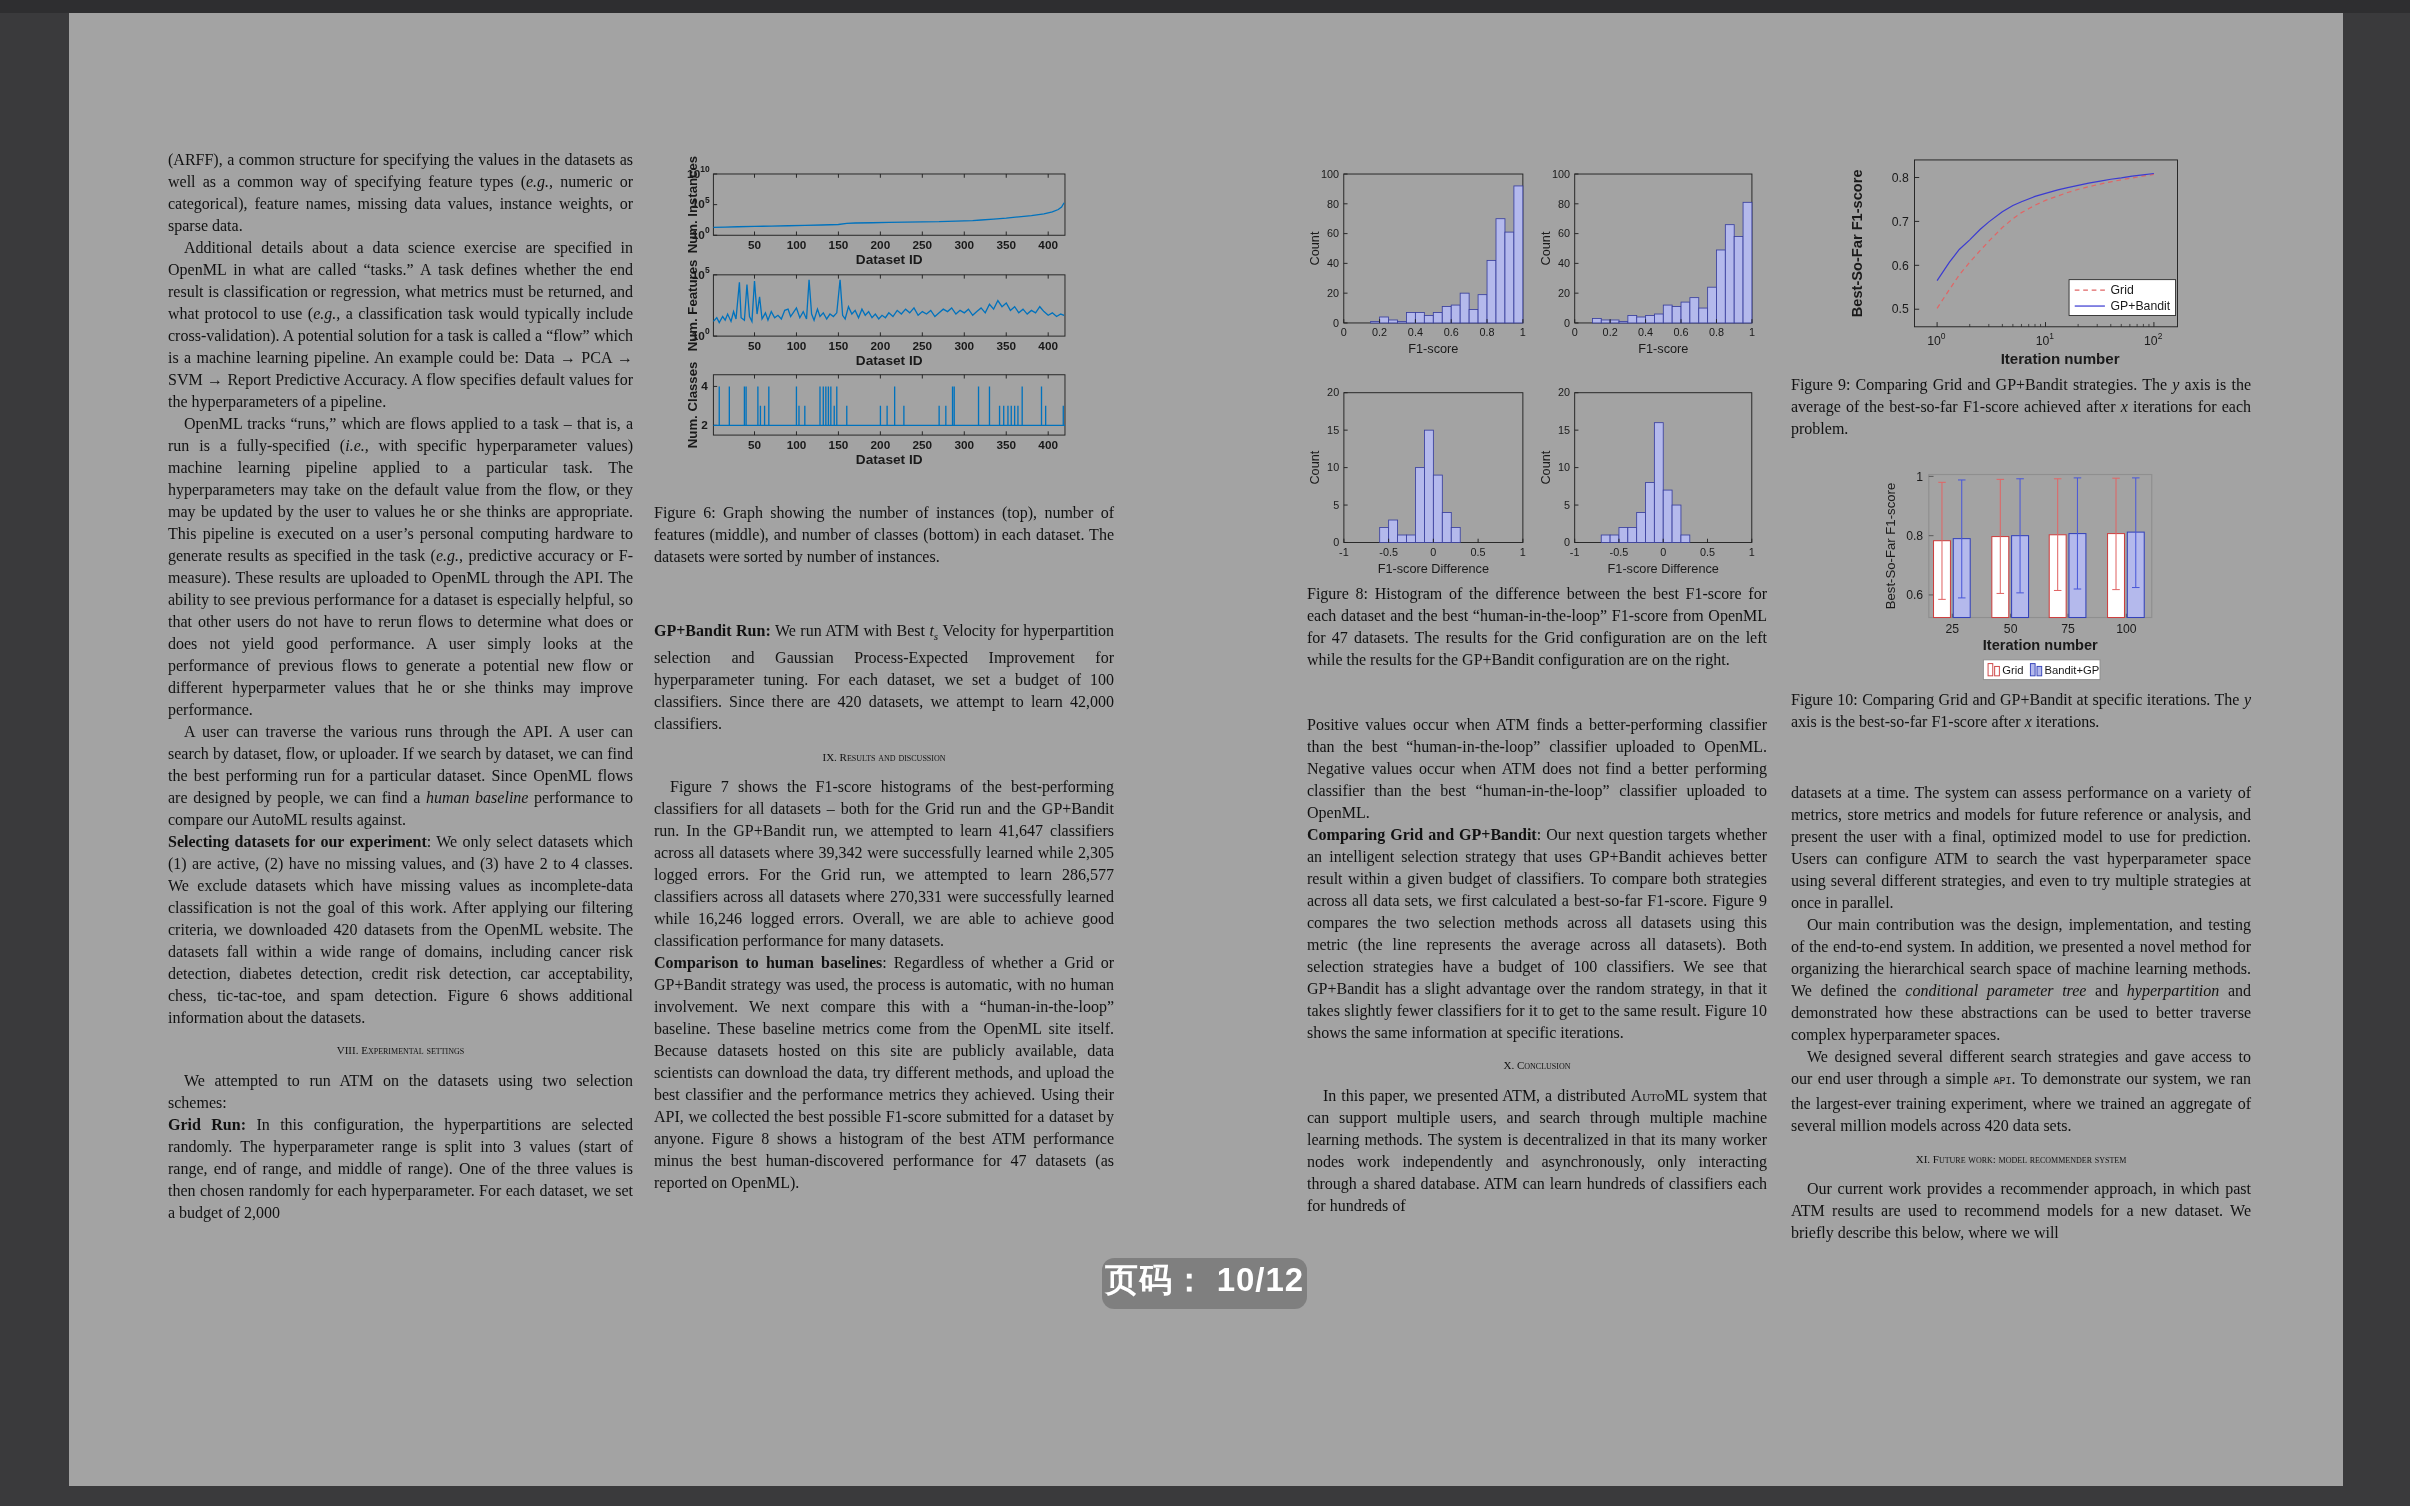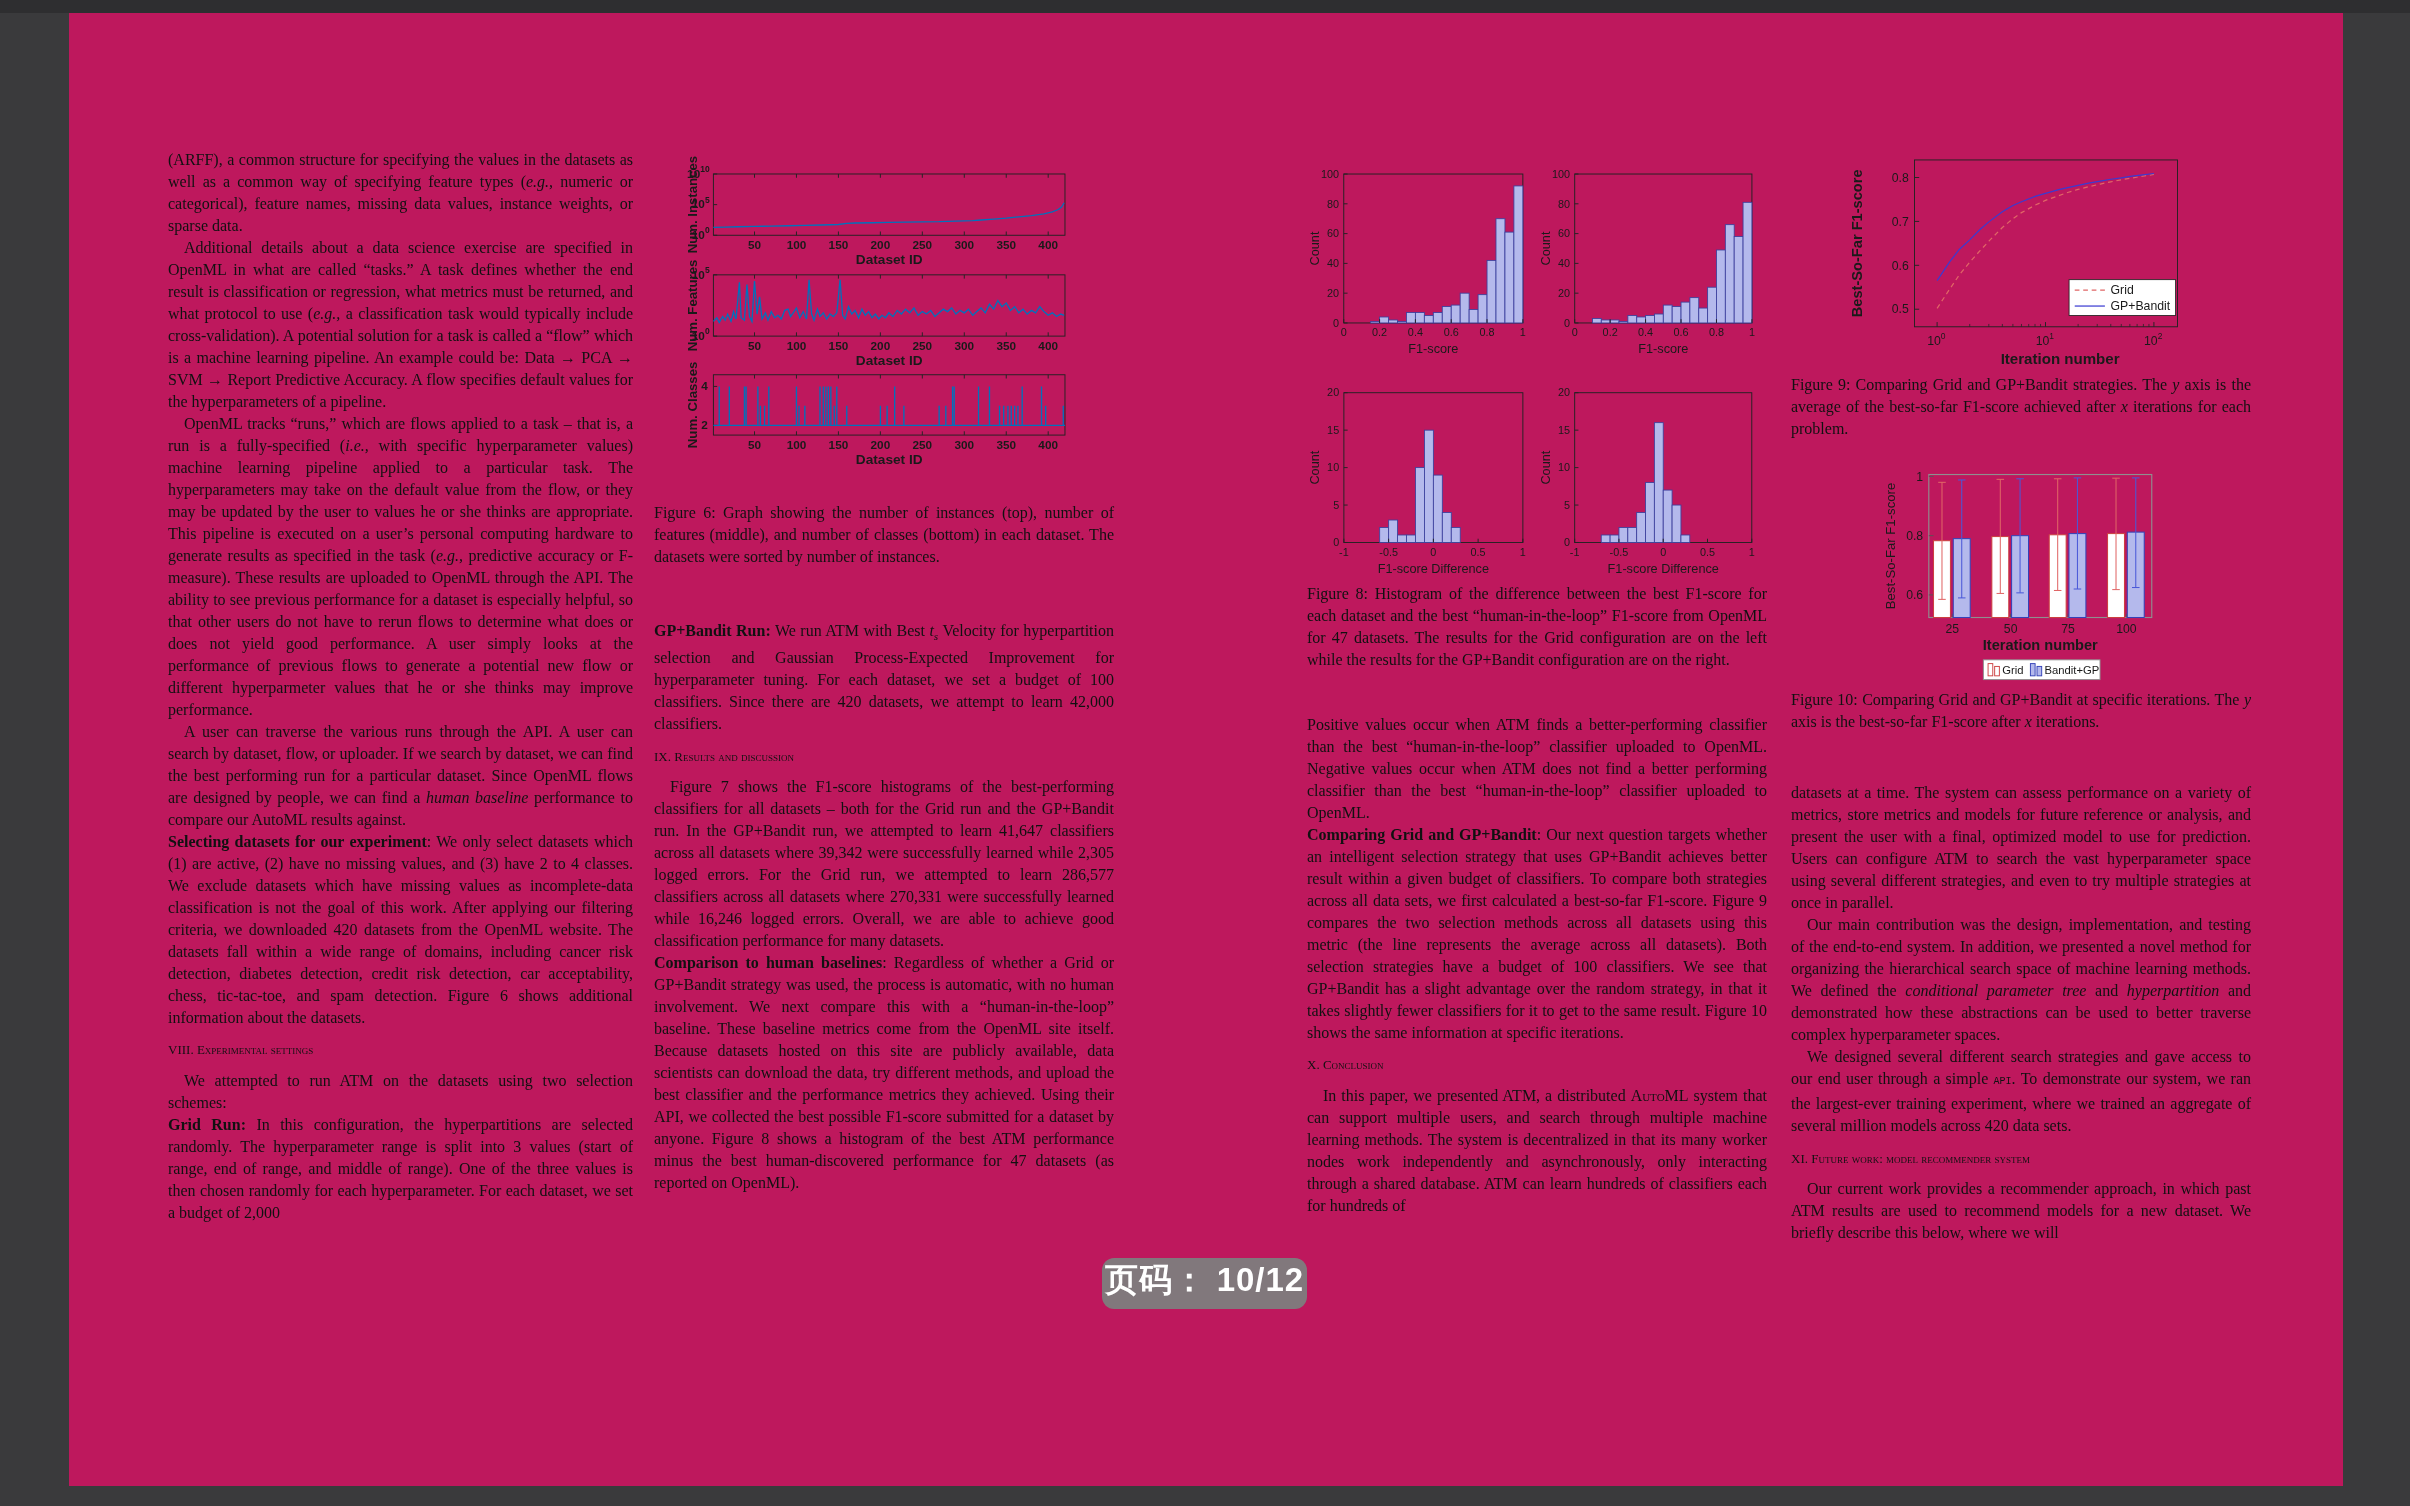--- a/index.html
+++ b/index.html
@@ -1,23 +1,23 @@
 <!DOCTYPE html>
 <html style="font-size:15px"><head>
 <meta charset="utf-8">
 <style>
   html,body{margin:0;padding:0;background:#3a3a3c;}
   .stage{position:relative;width:2411px;height:1507px;background:#3a3a3c;overflow:hidden;
          font-family:"Liberation Serif", serif;color:#111;}
   .top-strip{position:absolute;left:0;top:0;width:2411px;height:13px;background:#2e2e30;}
-  .page{position:absolute;left:69px;top:13px;width:2274px;height:1473px;background:#be185d;}
+  .page{position:absolute;left:69px;top:13px;width:2274px;height:1473px;background:#a3a3a3;}
   .col{position:absolute;font-size:16px;line-height:22px;text-align:justify;}
   .col p{margin:0;text-align:justify;}
   .col p.ind{text-indent:16px;}
-  .col .h{ font-variant:small-caps;font-size:13px;margin:10.4px 0 8.5px 0;}
+  .col .h{ text-align:center;font-variant:small-caps;font-size:11px;margin:10.4px 0 8.5px 0;}
   .col .cap{margin:0;text-align:justify;}
   .figblock{position:relative;width:100%;}
   .figblock svg{position:absolute;left:0;top:0;}
   .gapblock{width:100%;}
   .run-b{font-weight:700;}
   .run-i{font-style:italic;}
   .run-c{font-variant:small-caps;}
   .run-m{font-family:Liberation Mono, monospace;font-size:10px;}
   .run-u{font-style:italic;font-size:70%;vertical-align:sub;}
   .overlay{position:absolute;left:1102px;top:1258px;width:205px;height:51px;border-radius:12.2px;

